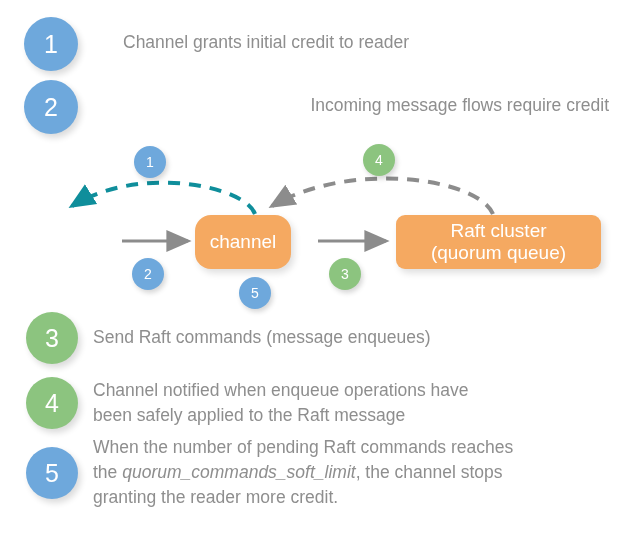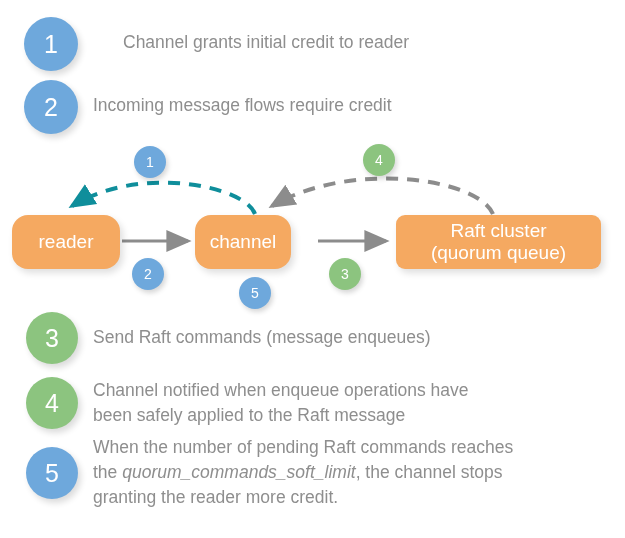--- a/index.html
+++ b/index.html
@@ -115,27 +115,24 @@
 </svg>
 
 <div class="badge blue" style="left:24px; top:17px; width:54px; height:54px;">
   <span>1</span>
 </div>
 <div class="item-text" style="left:93px; top:30px; width:500px;margin-left:30px;">Channel grants initial credit to reader</div>
 
 <div class="badge blue" style="left:24px; top:80px; width:54px; height:54px;">
   <span>2</span>
 </div>
-<div class="item-text" style="left:93px; top:93px; width:500px;">Incoming message flows require credit</div>
+<div class="item-text" style="left:109px; top:93px; width:500px;text-align:right;">Incoming message flows require credit</div>
 
 <div class="diagram">
 
-  <div class="node-box" style="left:12px; top:85px; width:108px; height:54px;">
-    <span>reader</span>
-  </div>
 
   <div class="node-box" style="left:195px; top:85px; width:96px; height:54px;">
     <span>channel</span>
   </div>
 
   <div class="node-box" style="left:396px; top:85px; width:205px; height:54px;border-radius:9px;">
     <span>Raft cluster
 (quorum queue)</span>
   </div>
 

